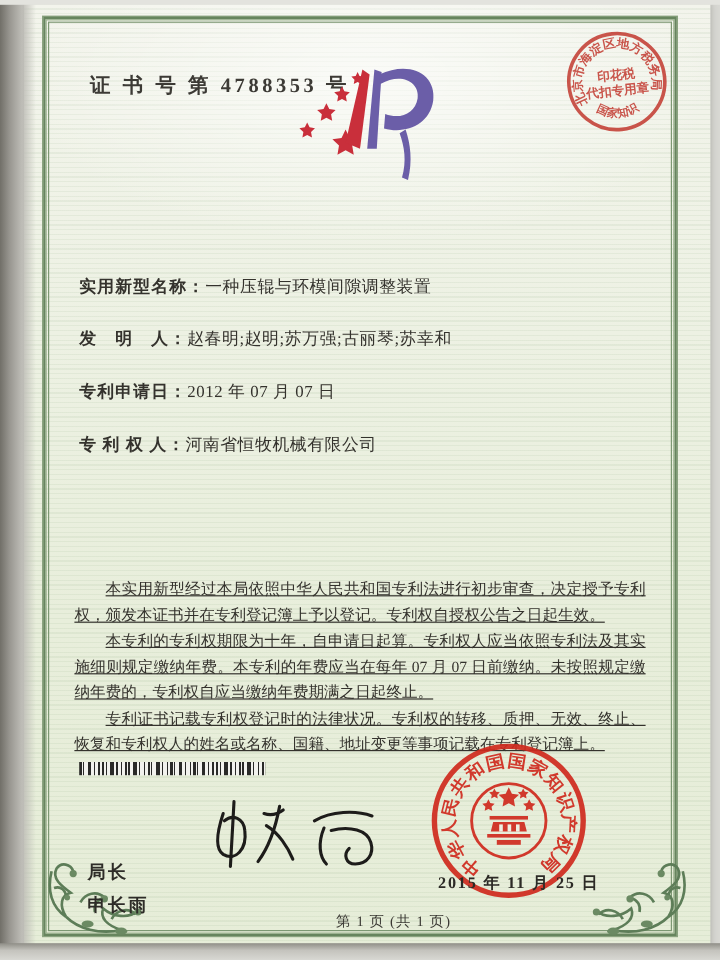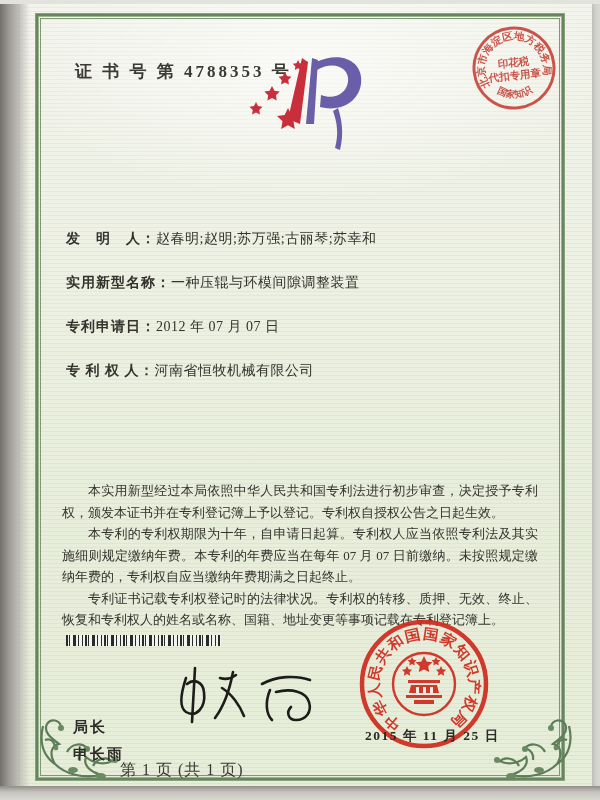--- a/index.html
+++ b/index.html
@@ -25,37 +25,37 @@
     color:#3c3a35;font-weight:600;}
   .logo{position:absolute;left:222px;top:48px;width:132px;height:112px;}
   .title{position:absolute;left:0;top:150px;width:560px;text-align:center;
     font-size:31px;font-weight:700;letter-spacing:5px;color:#2b2925;}
   .fields{position:absolute;left:46px;top:228px;width:480px;}
   .field-row{height:20px;margin-bottom:24px;font-size:14px;color:#34322d;white-space:nowrap;}
   .field-row .lab{font-weight:700;letter-spacing:1px;}
   .field-row .val{font-weight:500;letter-spacing:.5px;}
   .body-text{position:absolute;left:42px;top:478px;width:476px;font-size:13px;
     line-height:21.5px;color:#34322d;text-align:justify;}
-  .body-text p{margin:0;text-indent:26px;}
+  .body-text p{margin:0;text-indent:26px;text-decoration:underline;}
   .barcode{position:absolute;left:46px;top:633px;width:155px;height:11px;
     background:repeating-linear-gradient(90deg,
       #2a2a28 0 2px,#f2f2ee 2px 3px,#2a2a28 3px 4px,#f2f2ee 4px 7px,
       #2a2a28 7px 10px,#f2f2ee 10px 12px,#2a2a28 12px 13px,#f2f2ee 13px 16px,
       #2a2a28 16px 17px,#f2f2ee 17px 19px);}
   .signer{position:absolute;left:53px;top:676px;font-family:"Liberation Sans","DejaVu Sans",sans-serif;
     font-size:15px;font-weight:700;color:#2e2c28;margin-top:40px;}
   .signer div{margin-bottom:8px;letter-spacing:2px;}
   .signature{position:absolute;left:150px;top:662px;width:150px;height:62px;}
   .seal{position:absolute;left:336px;top:614px;width:136px;height:136px;opacity:.92;}
   .seal-date{position:absolute;left:345px;top:725px;font-size:13.5px;letter-spacing:1.5px;
     color:#2c2a26;font-weight:600;z-index:4;}
   .tax-stamp{position:absolute;left:448px;top:20px;width:92px;height:92px;
     transform:rotate(-6deg);opacity:.85;}
-  .footer{position:absolute;left:100px;top:758px;width:240px;text-align:left;
-    font-size:16px;color:#3a3833;letter-spacing:1px;}
+  .footer{position:absolute;left:116px;top:758px;width:240px;text-align:right;
+    font-size:12px;color:#3a3833;letter-spacing:1px;}
   .orn{position:absolute;width:98px;height:96px;}
   .orn-bl{left:17px;top:684px;}
   .orn-br{left:457px;top:684px;transform:scaleX(-1);}
 </style>
 </head>
 <body>
 
 <div class="scan">
   <div class="page">
     <div class="frame"></div>
@@ -111,24 +111,24 @@
       <g fill="#6b5ea8">
         <path d="M70,8 L76,10 L72,74 L64,74 Z"></path>
         <path d="M74,12 C100,0 122,12 119,34 C116,54 96,62 78,57 L79,45 C92,50 104,44 106,32 C108,18 92,10 75,20 Z"></path>
         <path d="M96,58 C100,70 102,84 98,100 L93,98 C97,84 95,72 91,61 Z"></path>
       </g>
     </svg>
 
 
     <div class="fields">
       <div class="field-row">
+        <span class="lab">实用新型名称：</span><span class="val">一种压辊与环模间隙调整装置</span>
+      </div>
+      <div class="field-row">
         <span class="lab">发　明　人：</span><span class="val">赵春明;赵明;苏万强;古丽琴;苏幸和</span>
-      </div>
-      <div class="field-row">
-        <span class="lab">实用新型名称：</span><span class="val">一种压辊与环模间隙调整装置</span>
       </div>
       <div class="field-row">
         <span class="lab">专利申请日：</span><span class="val">2012 年 07 月 07 日</span>
       </div>
       <div class="field-row">
         <span class="lab">专 利 权 人：</span><span class="val">河南省恒牧机械有限公司</span>
       </div>
     </div>
 
     <div class="body-text">

